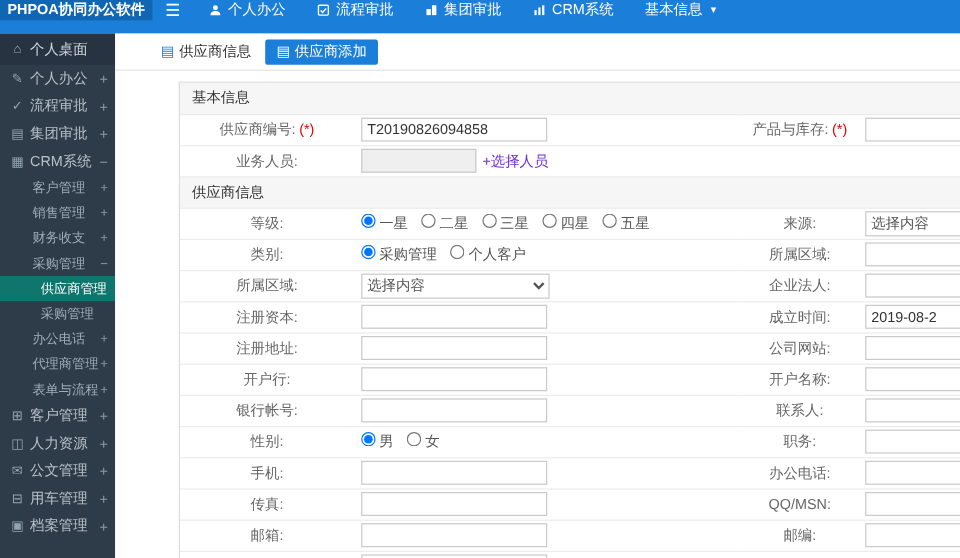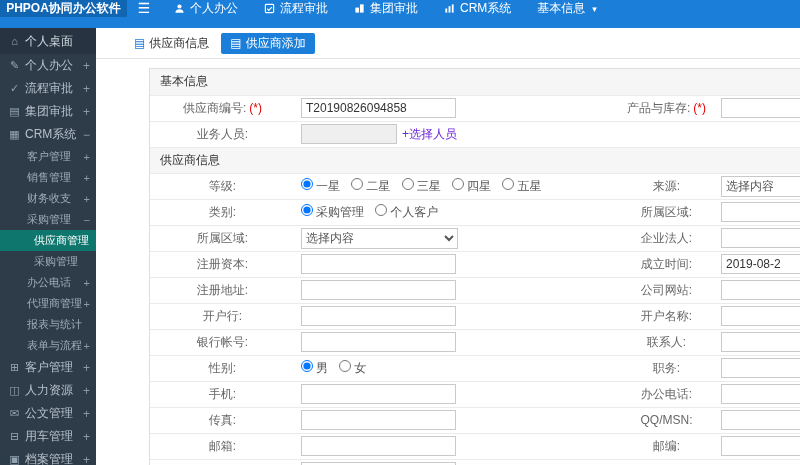--- a/index.html
+++ b/index.html
@@ -141,23 +141,20 @@
     </div>
     <div class="side-item lvl2">
       <span class="s-label">办公电话</span>
       <span class="s-exp">+</span>
     </div>
     <div class="side-item lvl2">
       <span class="s-label">代理商管理</span>
       <span class="s-exp">+</span>
     </div>
     <div class="side-item lvl2">
-      <span class="s-label">报表与统计</span>
-    </div>
-    <div class="side-item lvl2">
       <span class="s-label">表单与流程设置</span>
       <span class="s-exp">+</span>
     </div>
     <div class="side-item">
       <span class="s-icon">⊞</span>
       <span class="s-label">客户管理</span>
       <span class="s-exp">+</span>
     </div>
     <div class="side-item">
       <span class="s-icon">◫</span>

